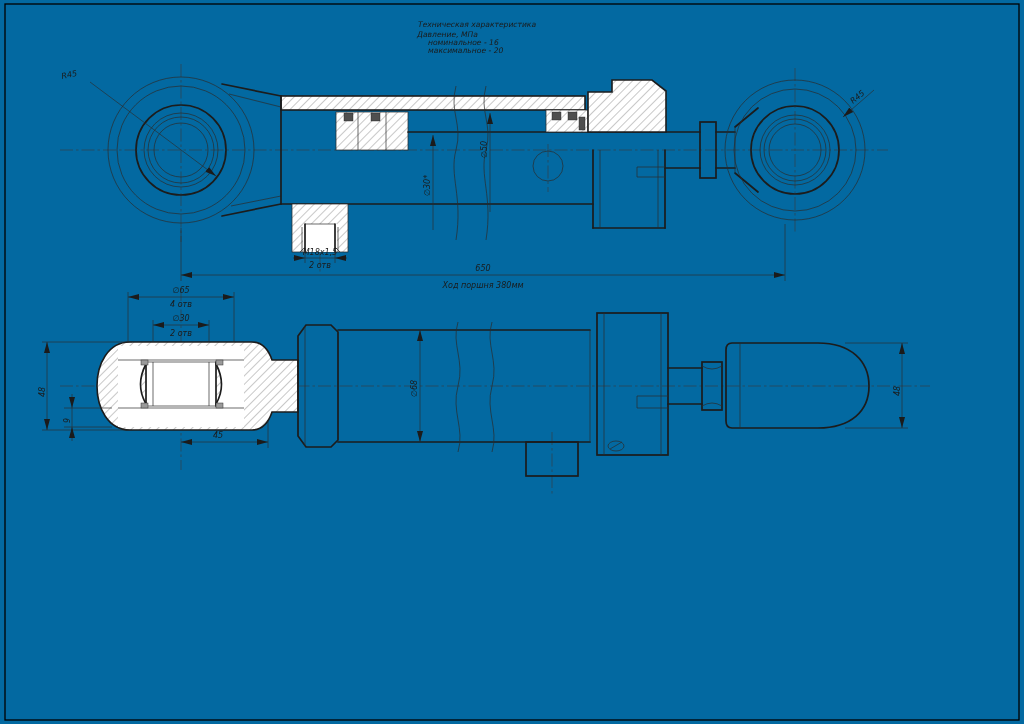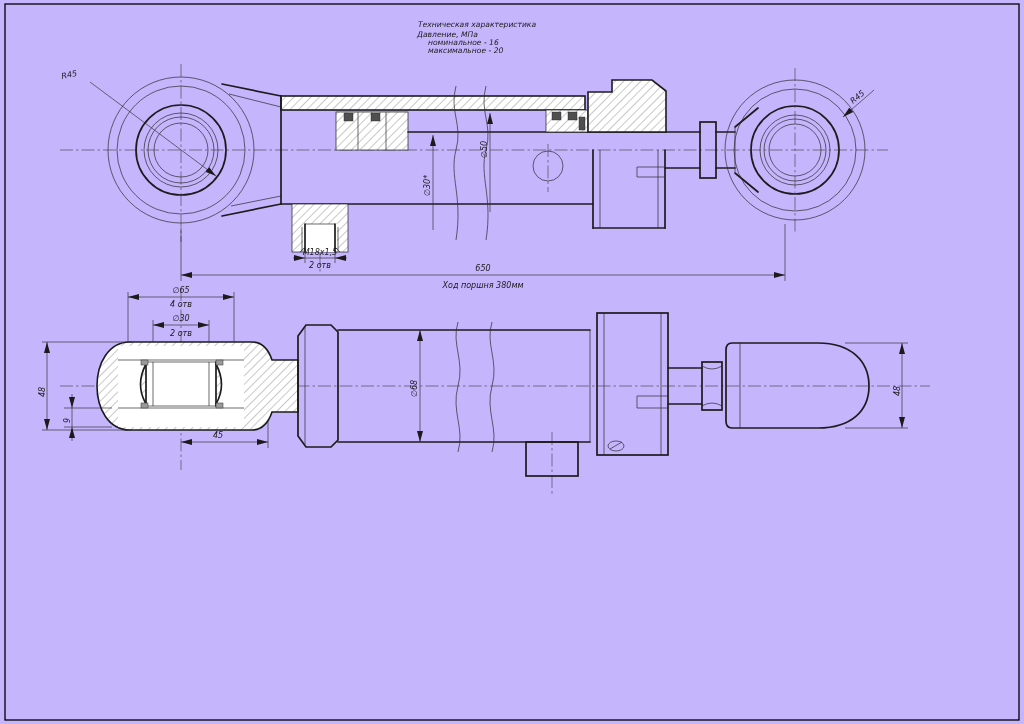--- a/index.html
+++ b/index.html
@@ -1,16 +1,16 @@
 <!DOCTYPE html>
 <html><head>
 <meta charset="utf-8">
 <style>
   html,body{margin:0;padding:0;background:#fff;}
-  .sheet{position:relative;width:1024px;height:724px;background:#c4b5fd;overflow:hidden;
+  .sheet{position:relative;width:1024px;height:724px;background:#0369a1;overflow:hidden;
          font-family:"DejaVu Sans",sans-serif;}
   svg text{font-family:"DejaVu Sans",sans-serif;font-style:italic;fill:#1b1b1b;}
   .thick{stroke:#1c1c1c;stroke-width:1.7;fill:none;stroke-linecap:round;}
   .thin{stroke:#2b2b2b;stroke-width:0.7;fill:none;}
   .cl{stroke:#3a3a3a;stroke-width:0.6;stroke-dasharray:13 3 2.5 3;fill:none;}
   .dim{stroke:#2b2b2b;stroke-width:0.65;fill:none;}
   .hatched{fill:url(#h);stroke:#1c1c1c;stroke-width:1.6;}
   .hatchthin{fill:url(#h);stroke:#2b2b2b;stroke-width:0.75;}
   .whitefill{fill:#ffffff;stroke:none;}
   .seal{fill:#4f4f4f;stroke:#222;stroke-width:0.4;}

